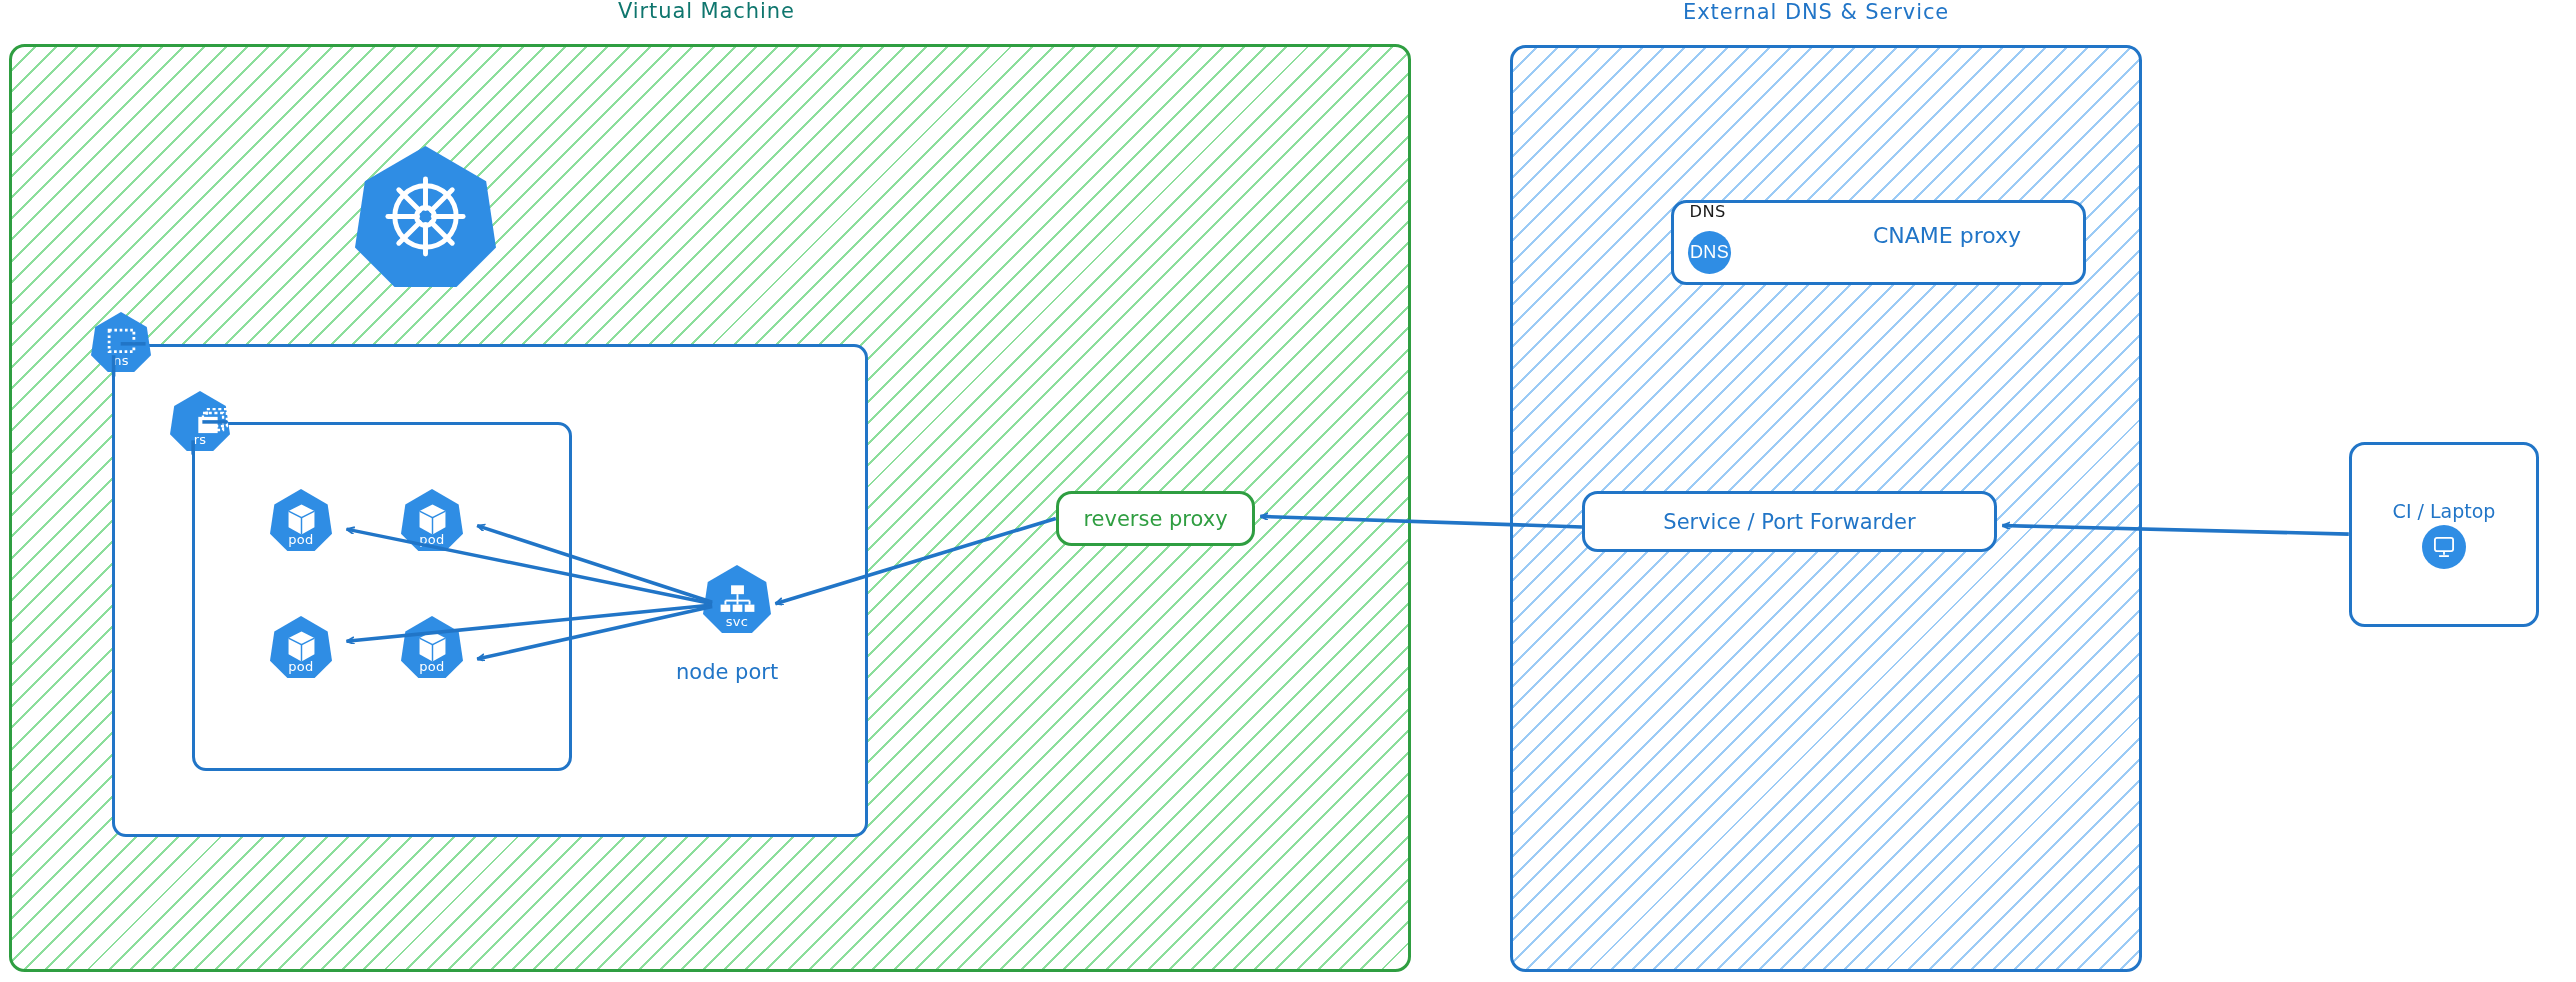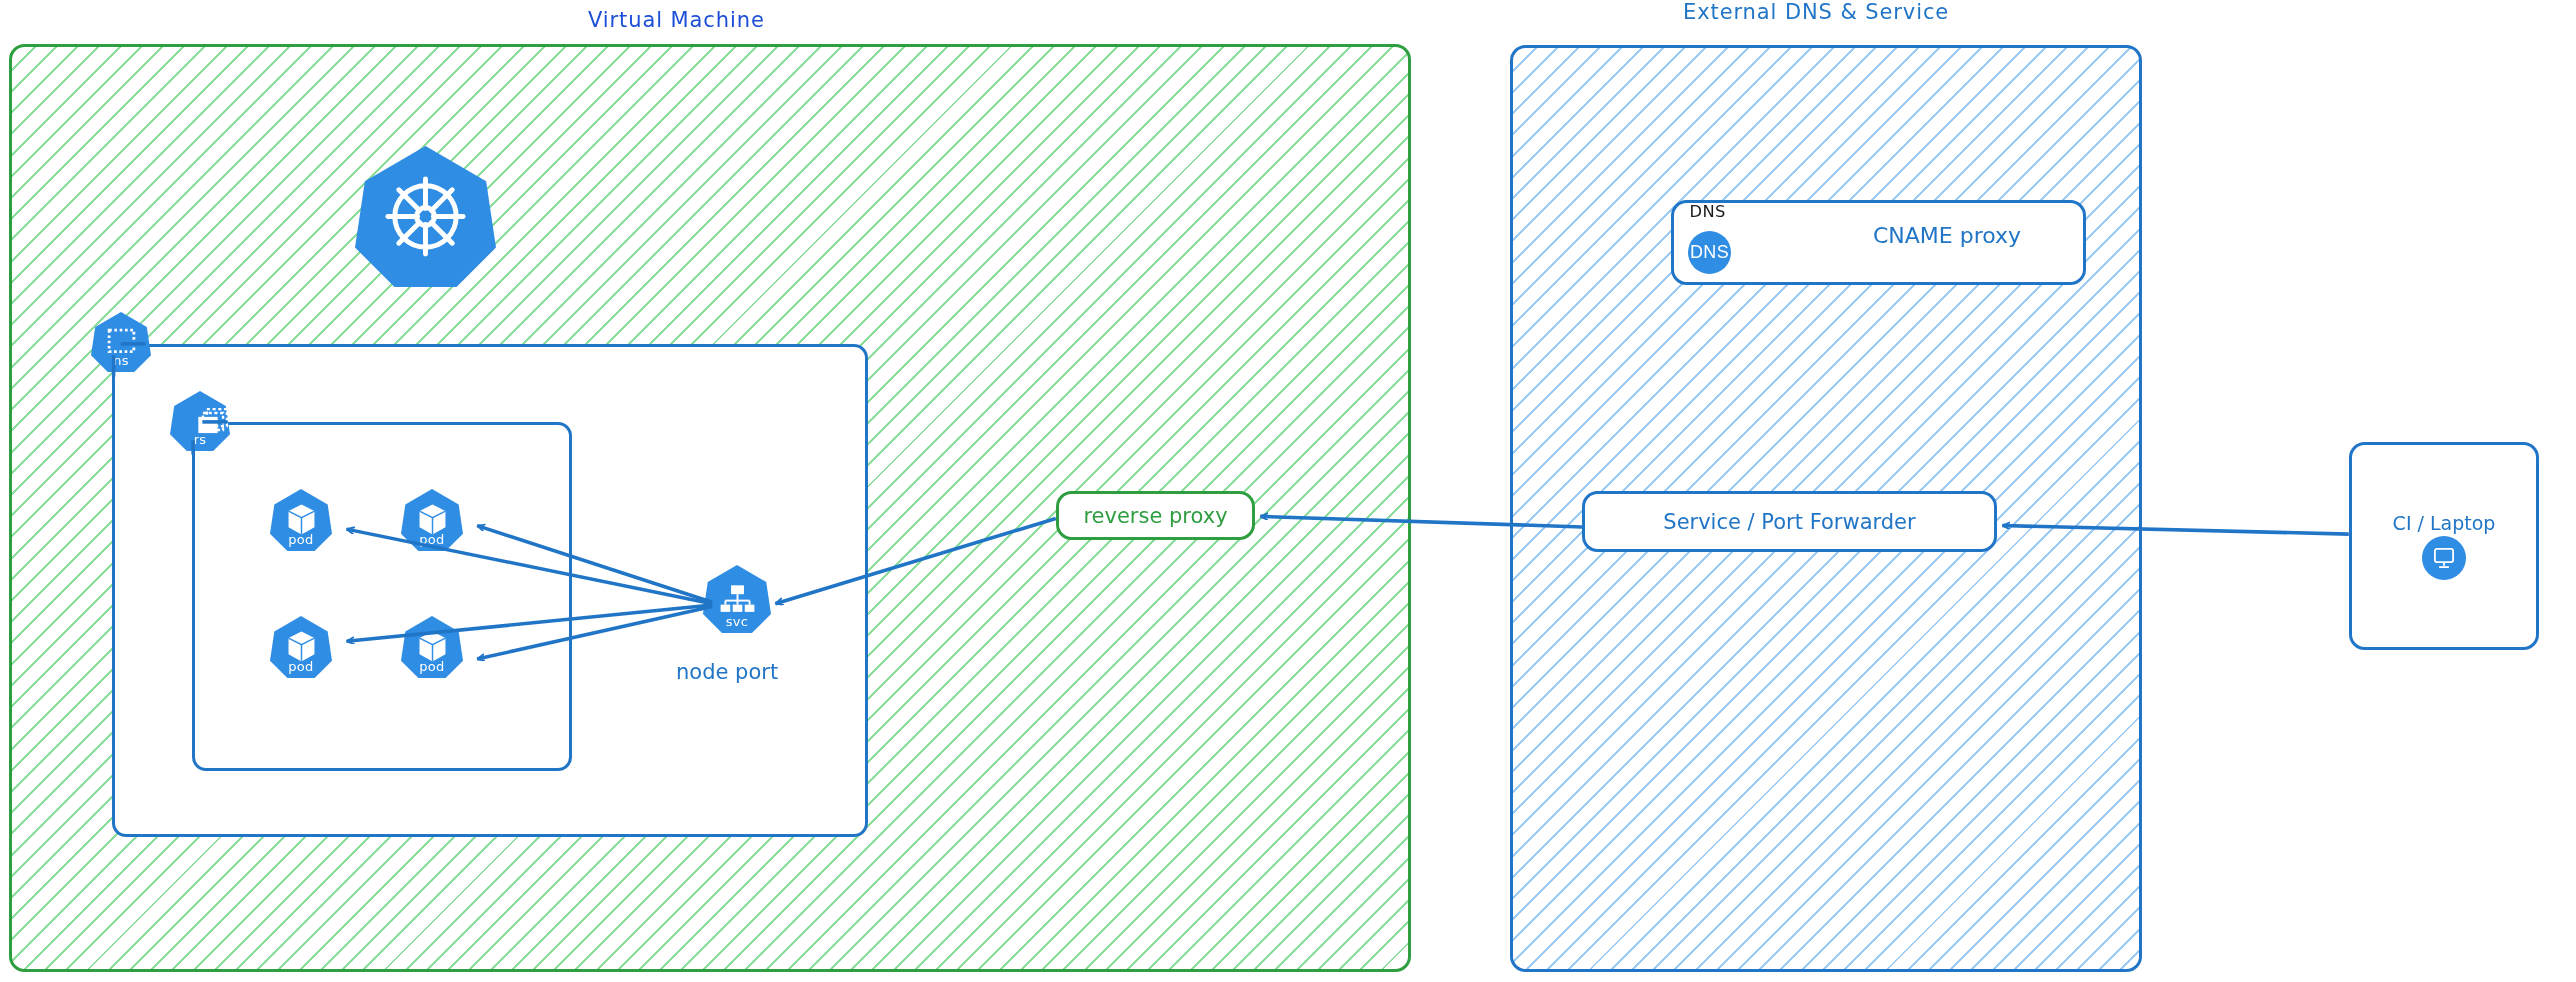--- a/index.html
+++ b/index.html
@@ -8,21 +8,21 @@
     width:2576px;height:983px;position:relative;overflow:hidden;
   }
   .stage{position:absolute;left:0;top:0;width:2576px;height:983px;}
 
   
   .region-title{
     position:absolute;white-space:nowrap;
     font-family:"DejaVu Sans", sans-serif;
     font-size:21px;letter-spacing:0.9px;font-weight:400;
   }
-  #vm-title{color:#1d4ed8;left:588px;top:-1.4px;margin-top:9px;}
+  #vm-title{color:#0f766e;left:618px;top:-1.4px;}
   #ext-title{color:#2175c7;left:1683px;top:0px;}
 
   
   .container-box{position:absolute;border-radius:15.6px;box-sizing:border-box;}
   #vm-box{
     left:8.5px;top:44px;width:1402px;height:928px;
     border:3.6px solid #2f9e41;
     background-image:repeating-linear-gradient(135deg,
         rgba(134,220,150,0.95) 0px, rgba(134,220,150,0.95) 2.1px,
         rgba(255,255,255,0) 2.1px, rgba(255,255,255,0) 15px);
@@ -38,27 +38,27 @@
   
   .plain-box{position:absolute;box-sizing:border-box;background:#ffffff;border-radius:14px;}
   #ns-box{left:112px;top:344px;width:756px;height:493px;border:3.6px solid #2175c7;}
   #rs-box{left:192px;top:422px;width:380px;height:349px;border:3.6px solid #2175c7;}
 
   .label-box{
     position:absolute;box-sizing:border-box;background:#ffffff;
     border-radius:15.6px;display:flex;align-items:center;justify-content:center;
     white-space:nowrap;font-size:21px;
   }
-  #revproxy-box{left:1056px;top:491px;width:199px;height:49px;
+  #revproxy-box{left:1056px;top:491px;width:199px;height:55px;
       border:3.6px solid #2f9e41;color:#2f9e41;}
   #worker-box{left:1582px;top:491px;width:415px;height:61px;
       border:3.6px solid #2175c7;color:#2175c7;}
   #dns-box{left:1671px;top:200px;width:415px;height:85px;
       border:3.6px solid #2175c7;justify-content:flex-start;}
-  #ci-box{left:2349px;top:442px;width:190px;height:208px;
+  #ci-box{left:2349px;top:442px;width:190px;height:185px;
       border:3.6px solid #2175c7;flex-direction:column;}
 
   #dns-tag{position:absolute;left:15.6px;top:-1.4px;color:#1b1b1b;
       font-size:16.3px;letter-spacing:0.4px;}
   #dns-badge{
     position:absolute;left:14px;top:28px;width:43px;height:43px;border-radius:50%;
     background:#2f8de4;color:#ffffff;display:flex;align-items:center;justify-content:center;
     font-size:18px;font-family:"Liberation Sans", sans-serif;letter-spacing:0.4px;
   }
   #cname-text{position:absolute;left:199px;top:20px;color:#2175c7;font-size:22px;white-space:nowrap;}

